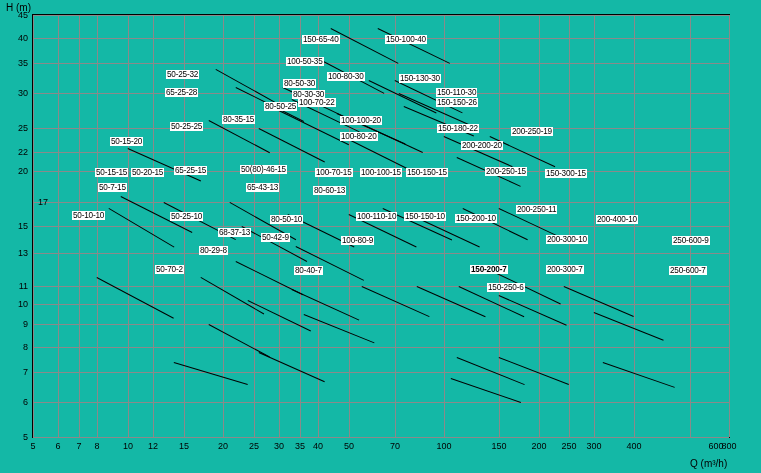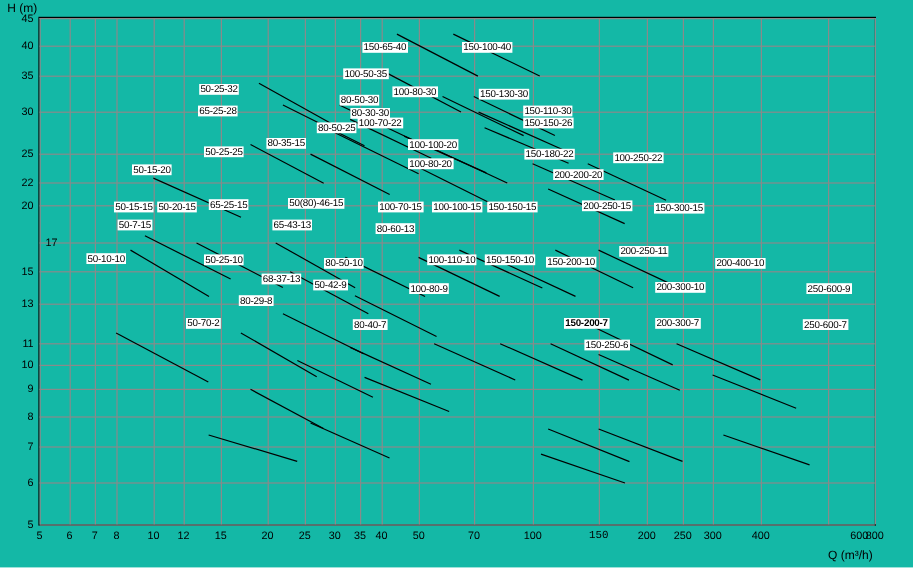--- a/index.html
+++ b/index.html
@@ -131,35 +131,35 @@
       <div class="lbl" style="left: 165px; top: 88px;">65-25-28</div>
       <div class="lbl" style="left: 292px; top: 90px;">80-30-30</div>
       <div class="lbl" style="left: 436px; top: 88px;">150-110-30</div>
       <div class="lbl" style="left: 436px; top: 98px;">150-150-26</div>
       <div class="lbl" style="left: 298px; top: 98px;">100-70-22</div>
       <div class="lbl" style="left: 264px; top: 102px;">80-50-25</div>
       <div class="lbl" style="left: 222px; top: 115px;">80-35-15</div>
       <div class="lbl" style="left: 170px; top: 122px;">50-25-25</div>
       <div class="lbl" style="left: 340px; top: 116px;">100-100-20</div>
       <div class="lbl" style="left: 437px; top: 124px;">150-180-22</div>
-      <div class="lbl" style="left: 511px; top: 127px;">100-250-22</div>
+      <div class="lbl" style="left: 511px; top: 127px;">200-250-19</div>
       <div class="lbl" style="left: 340px; top: 132px;">100-80-20</div>
       <div class="lbl" style="left: 110px; top: 137px;">50-15-20</div>
       <div class="lbl" style="left: 461px; top: 141px;">200-200-20</div>
       <div class="lbl" style="left: 95px; top: 168px;">50-15-15</div>
       <div class="lbl" style="left: 131px; top: 168px;">50-20-15</div>
       <div class="lbl" style="left: 174px; top: 166px;">65-25-15</div>
       <div class="lbl" style="left: 240px; top: 165px;">50(80)-46-15</div>
       <div class="lbl" style="left: 315px; top: 168px;">100-70-15</div>
       <div class="lbl" style="left: 360px; top: 168px;">100-100-15</div>
       <div class="lbl" style="left: 406px; top: 168px;">150-150-15</div>
       <div class="lbl" style="left: 485px; top: 167px;">200-250-15</div>
       <div class="lbl" style="left: 545px; top: 169px;">150-300-15</div>
       <div class="lbl" style="left: 98px; top: 183px;">50-7-15</div>
-      <div class="lbl" style="left: 227px; top: 183px;">65-43-13</div>
+      <div class="lbl" style="left: 246px; top: 183px;">65-43-13</div>
       <div class="lbl" style="left: 313px; top: 186px;">80-60-13</div>
       <div class="lbl" style="left: 218px; top: 200px; margin-top: 28px;">68-37-13</div>
       <div class="lbl" style="left: 170px; top: 212px;">50-25-10</div>
       <div class="lbl" style="left: 356px; top: 212px;">100-110-10</div>
       <div class="lbl" style="left: 404px; top: 212px;">150-150-10</div>
       <div class="lbl" style="left: 455px; top: 214px;">150-200-10</div>
       <div class="lbl" style="left: 516px; top: 205px;">200-250-11</div>
       <div class="lbl" style="left: 596px; top: 215px;">200-400-10</div>
       <div class="lbl" style="left: 72px; top: 211px;">50-10-10</div>
       <div class="lbl" style="left: 270px; top: 215px;">80-50-10</div>
@@ -184,21 +184,21 @@
       <div class="xlab" style="left: 141px; top: 441px; width: 24px;">12</div>
       <div class="xlab" style="left: 172px; top: 441px; width: 24px;">15</div>
       <div class="xlab" style="left: 211px; top: 441px; width: 24px;">20</div>
       <div class="xlab" style="left: 242px; top: 441px; width: 24px;">25</div>
       <div class="xlab" style="left: 267px; top: 441px; width: 24px;">30</div>
       <div class="xlab" style="left: 288px; top: 441px; width: 24px;">35</div>
       <div class="xlab" style="left: 306px; top: 441px; width: 24px;">40</div>
       <div class="xlab" style="left: 337px; top: 441px; width: 24px;">50</div>
       <div class="xlab" style="left: 383px; top: 441px; width: 24px;">70</div>
       <div class="xlab" style="left: 432px; top: 441px; width: 24px;">100</div>
-      <div class="xlab" style="left: 487px; top: 441px; width: 24px; font-family: Liberation Mono, monospace;">150</div>
+      <div class="xlab" style="left: 487px; top: 441px; width: 24px;">150</div>
       <div class="xlab" style="left: 527px; top: 441px; width: 24px;">200</div>
       <div class="xlab" style="left: 557px; top: 441px; width: 24px;">250</div>
       <div class="xlab" style="left: 582px; top: 441px; width: 24px;">300</div>
       <div class="xlab" style="left: 622px; top: 441px; width: 24px;">400</div>
       <div class="xlab" style="left: 678px; top: 441px; width: 24px; margin-left: 26px;">600</div>
       <div class="xlab" style="left: 717px; top: 441px; width: 24px;">800</div>
       <div class="ylab" style="top: 432px;">5</div>
       <div class="ylab" style="top: 397px;">6</div>
       <div class="ylab" style="top: 367px;">7</div>
       <div class="ylab" style="top: 342px;">8</div>

